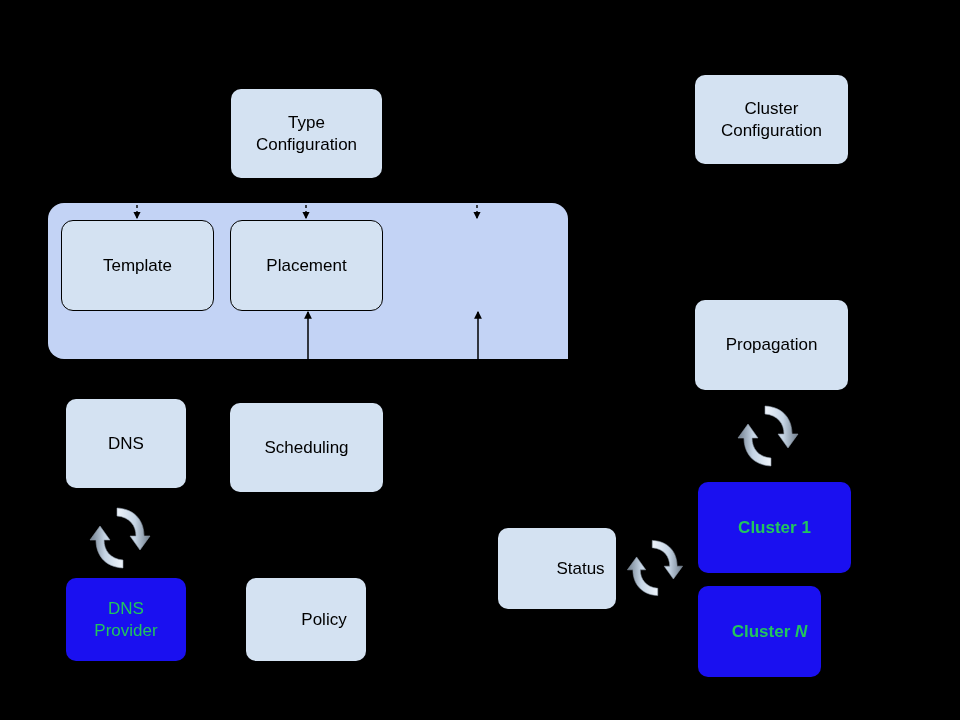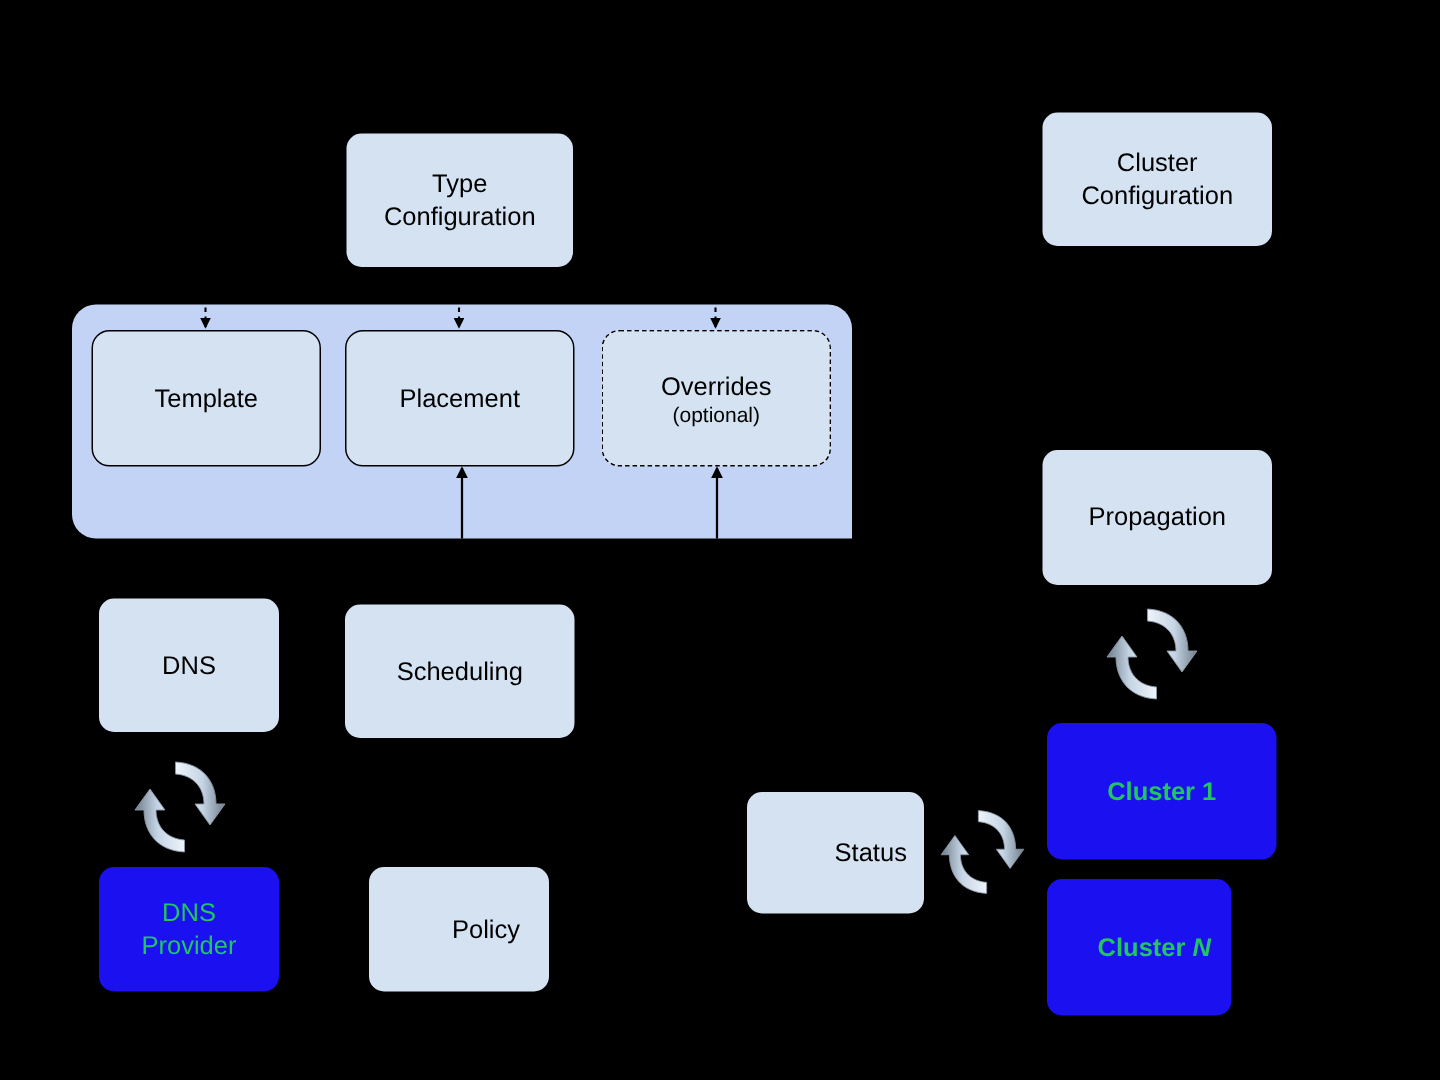--- a/index.html
+++ b/index.html
@@ -108,25 +108,20 @@
   </div>
 
   <div class="inner" style="left:61px;top:220px;width:153px;height:91px;">
     <span>Template</span>
   </div>
 
   <div class="inner" style="left:230px;top:220px;width:153px;height:91px;">
     <span>Placement</span>
   </div>
 
-  <div class="inner" style="left:401px;top:220px;width:153px;height:91px;
-              border:1.5px dashed #000;">
-    <span>Overrides</span>
-    <span class="sub" style="font-size:14px;">(optional)</span>
-  </div>
 
 
   <div class="box" style="left:66px;top:399px;width:120px;height:89px;">
     <span>DNS</span>
   </div>
 
   <div class="box" style="left:230px;top:403px;width:153px;height:89px;">
     <span>Scheduling</span>
   </div>
 

